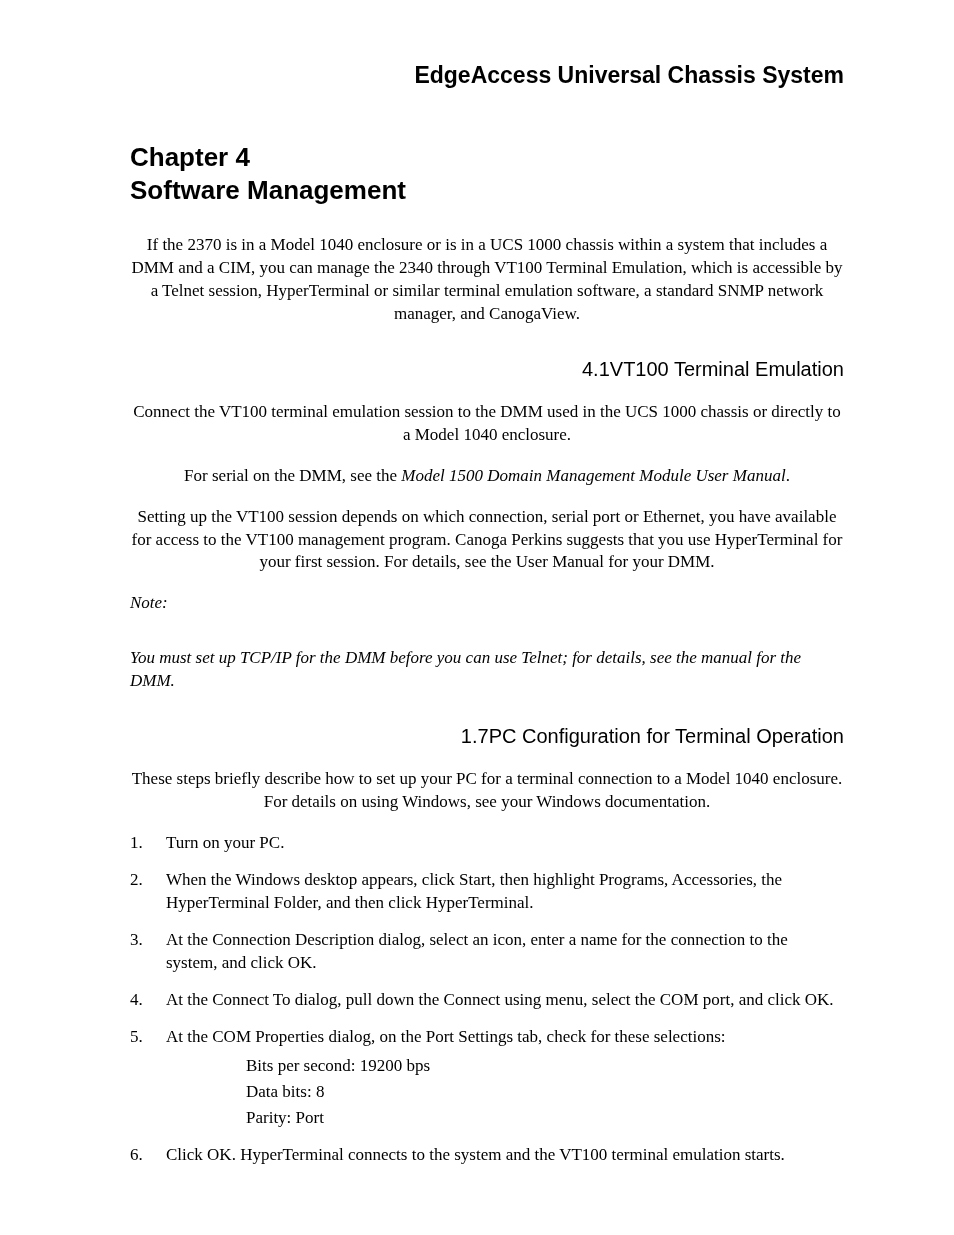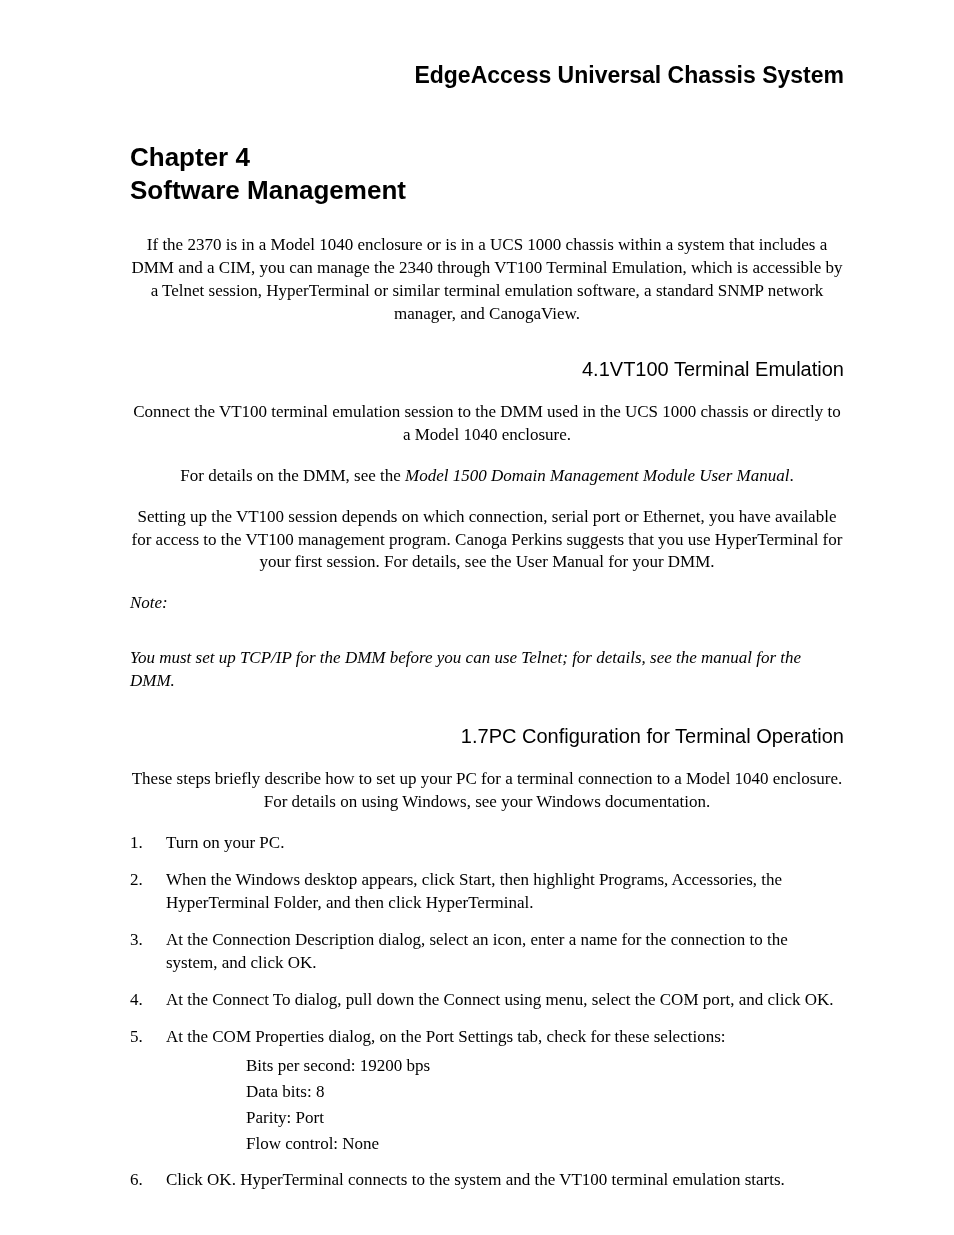--- a/index.html
+++ b/index.html
@@ -94,21 +94,21 @@
 
 <p>If the 2370 is in a Model 1040 enclosure or is in a UCS 1000 chassis within a system that includes a DMM and a CIM, you can manage the 2340 through VT100 Terminal Emulation, which is accessible by a Telnet session, HyperTerminal or similar terminal emulation software, a standard SNMP network manager, and CanogaView.</p>
 
 <h2>
   <span class="h2-num">4.1</span><span>VT100 Terminal Emulation</span>
 </h2>
 
 <p>Connect the VT100 terminal emulation session to the DMM used in the UCS 1000 chassis or directly to a Model 1040 enclosure.</p>
 
 <p>
-  <span>For details on the DMM, see the </span><span class="italic">Model 1500 Domain Management Module User Manual</span><span>.</span>
+  <span>For serial on the DMM, see the </span><span class="italic">Model 1500 Domain Management Module User Manual</span><span>.</span>
 </p>
 
 <p>Setting up the VT100 session depends on which connection, serial port or Ethernet, you have available for access to the VT100 management program.  Canoga Perkins suggests that you use HyperTerminal for your first session.  For details, see the User Manual for your DMM.</p>
 
 <div class="note">
   <div class="note-label">Note:</div>
   <div class="note-body">You must set up TCP/IP for the DMM before you can use Telnet; for details, see the manual for the DMM.</div>
 </div>
 
 <h2>
@@ -121,17 +121,16 @@
   <li>Turn on your PC.</li>
   <li>When the Windows desktop appears, click Start, then highlight Programs, Accessories, the HyperTerminal Folder, and then click HyperTerminal.</li>
   <li>At the Connection Description dialog, select an icon, enter a name for the connection to the system, and click OK.</li>
   <li>At the Connect To dialog, pull down the Connect using menu, select the COM port, and click OK.</li>
   <li>
     <span>At the COM Properties dialog, on the Port Settings tab, check for these selections:</span>
     <div class="settings">
       <div>Bits per second:  19200 bps</div>
       <div>Data bits:  8</div>
       <div>Parity:  Port</div>
-      <div>Flow control:  None</div>
     </div>
   </li>
   <li>Click OK.  HyperTerminal connects to the system and the VT100 terminal emulation starts.</li>
 </ol>
 
 </body></html>

